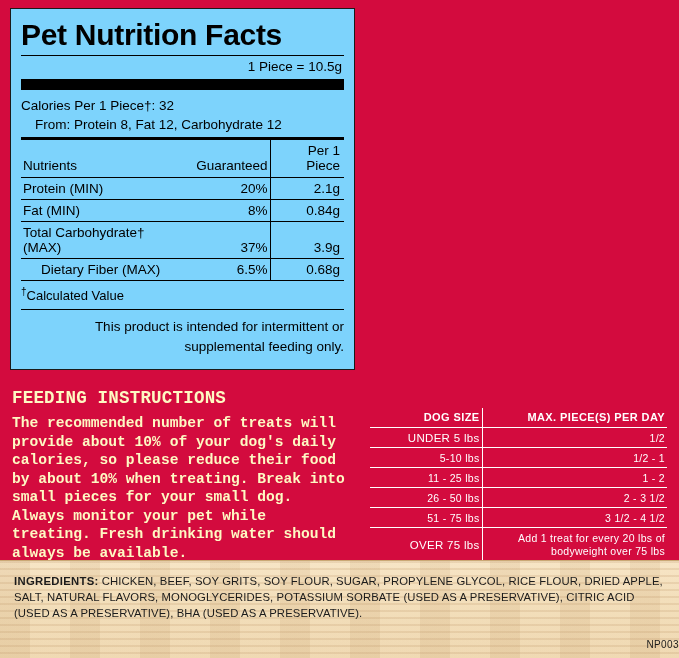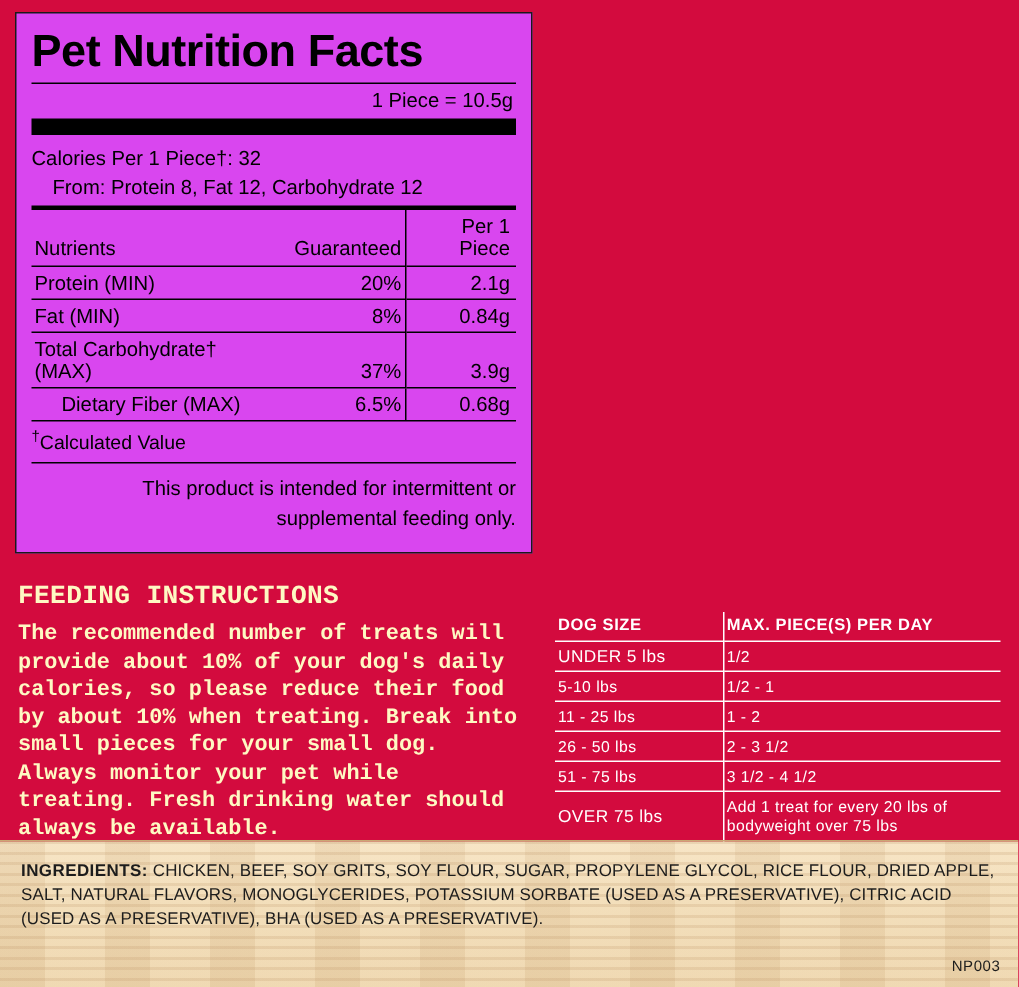--- a/index.html
+++ b/index.html
@@ -12,21 +12,21 @@
     overflow: hidden;
     position: relative;
   }
 
   
   .nutrition-panel {
     position: absolute;
     left: 10px;
     top: 8px;
     width: 345px;
-    background: #d946ef;
+    background: #7dd3fc;
     border: 1px solid #1a1a1a;
     padding: 8px 10px 10px 10px;
   }
   .nf-title {
     font-size: 30px;
     font-weight: bold;
     color: #000;
     letter-spacing: -0.3px;
     line-height: 1.05;
     margin: 2px 0 4px 0;
@@ -112,21 +112,21 @@
     position: absolute;
     left: 370px;
     top: 408px;
     width: 297px;
   }
   table.dog {
     width: 100%;
     border-collapse: collapse;
     color: #ffffff;
     font-size: 10.5px;
-    text-align: left;
+    text-align: right;
   }
   table.dog th {
     font-size: 11px;
     font-weight: bold;
     letter-spacing: 0.4px;
     padding: 3px 2px 4px 2px;
     border-bottom: 1px solid #ffffff;
   }
   table.dog td {
     padding: 3.5px 2px;
@@ -167,21 +167,21 @@
     top: 12px;
     width: 652px;
     color: #1c1c1c;
     font-size: 11.3px;
     line-height: 1.42;
     letter-spacing: 0.1px;
   }
   .ingredients .lead { font-weight: bold; letter-spacing: 0.3px; }
   .code {
     position: absolute;
-    right: 12px;
+    right: 0;
     bottom: 8px;
     font-size: 10px;
     color: #1c1c1c;
     letter-spacing: 0.4px;
     margin-top: 28px;
   }
 </style>
 </head>
 <body>
 

